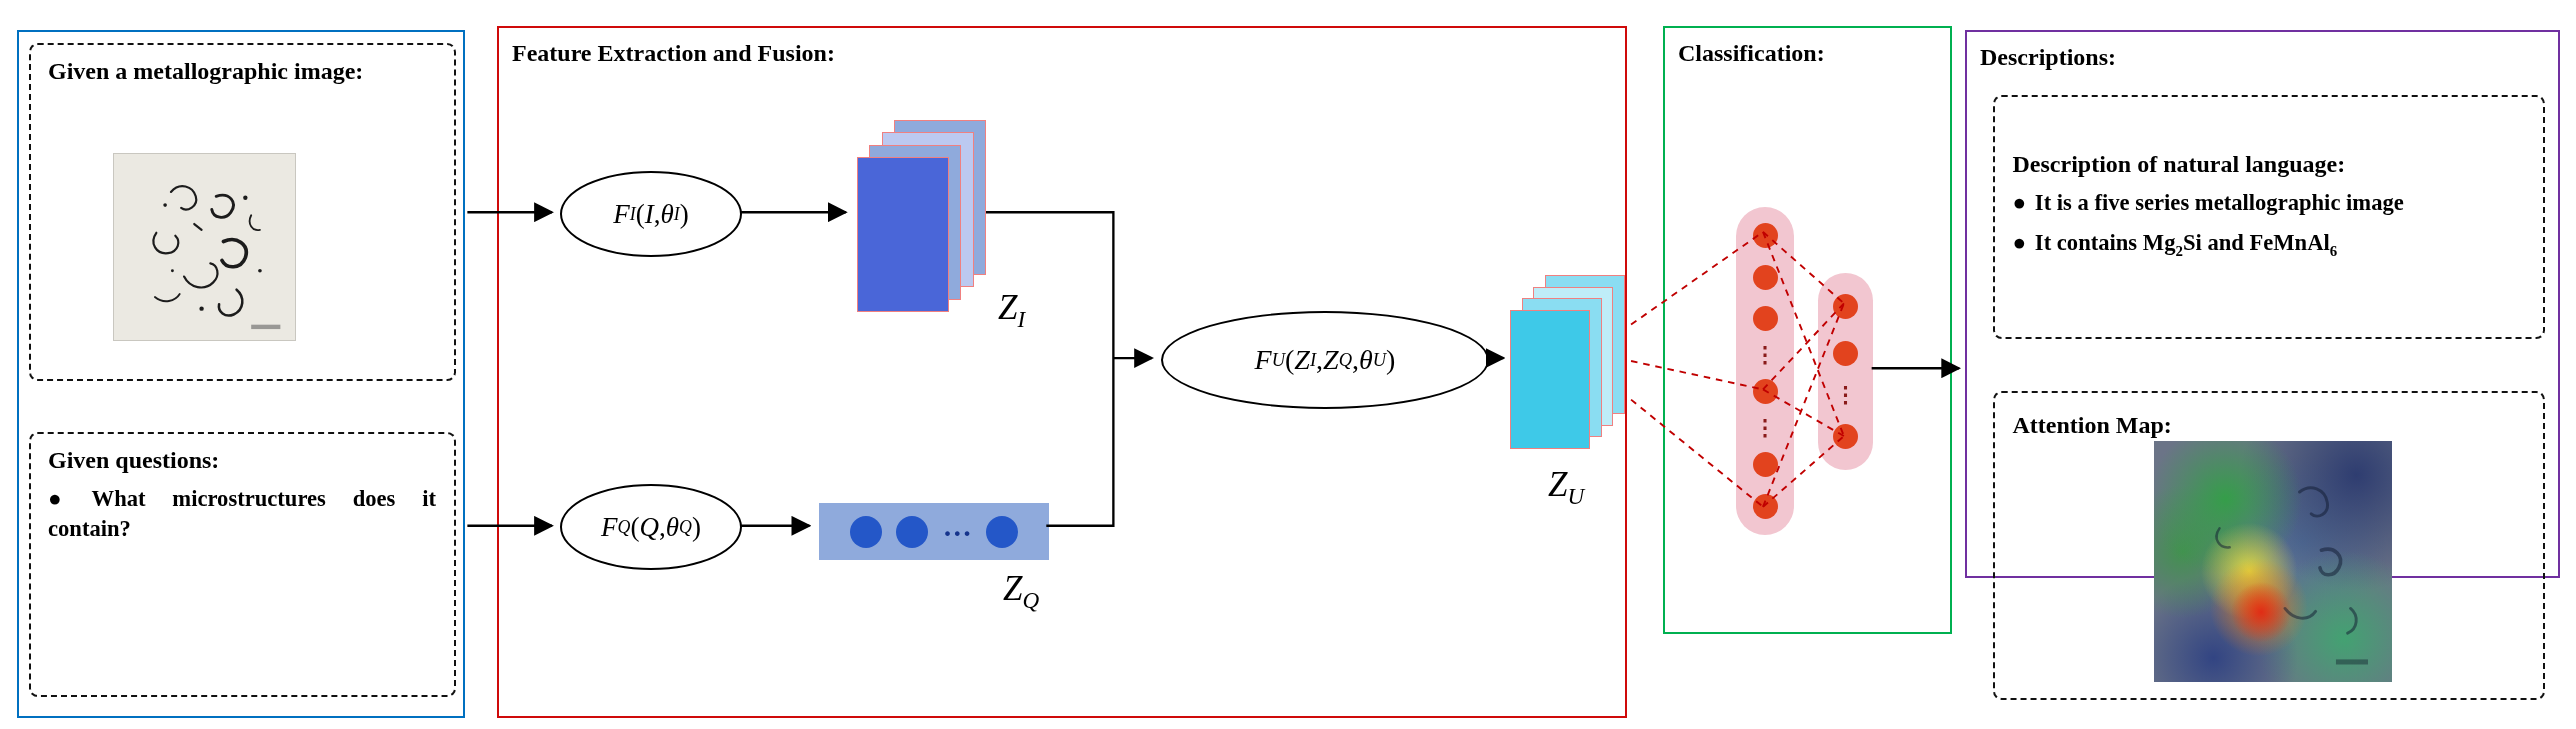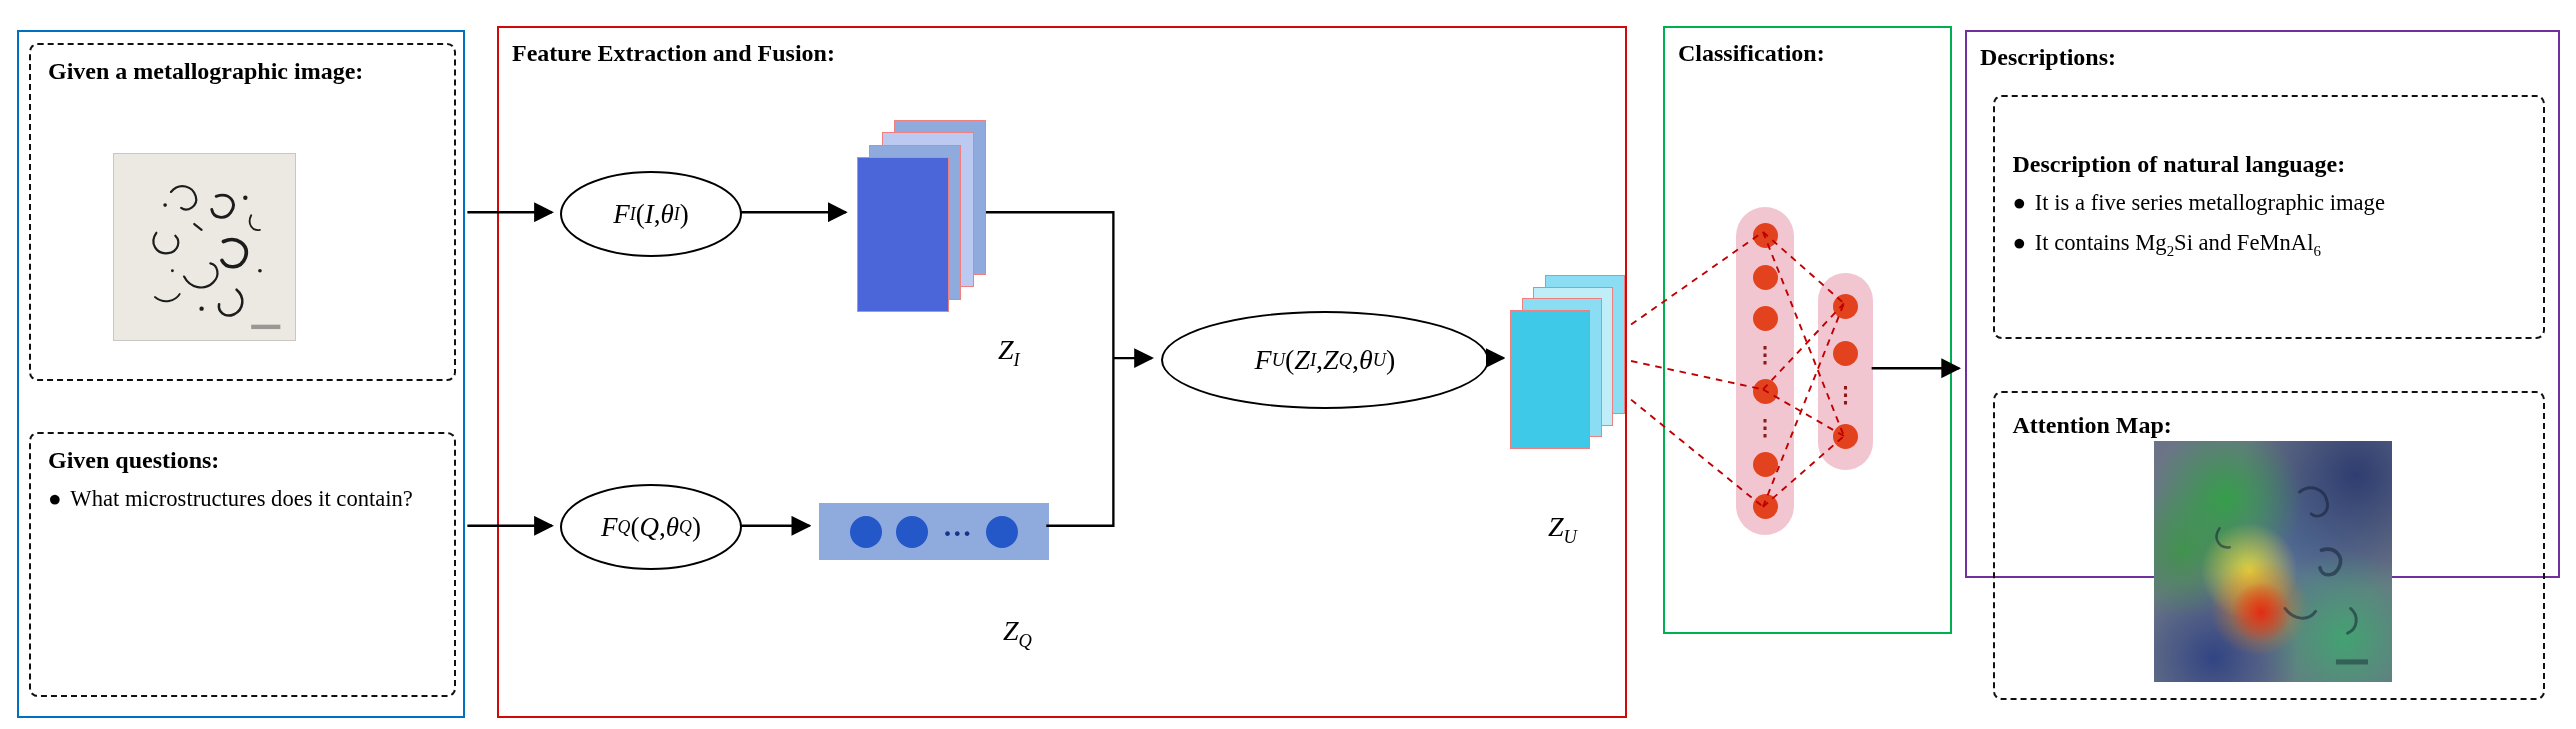--- a/index.html
+++ b/index.html
@@ -12,21 +12,21 @@
   #p-input {left:17px;  top:30px; width:448px;  height:688px; border-color:var(--blue,#0070C0);}
   #p-fusion{left:497px; top:26px; width:1130px; height:692px; border-color:var(--red,#CF0A0A);}
   #p-class {left:1663px;top:26px; width:289px;  height:608px; border-color:var(--green,#00B050);}
   #p-desc  {left:1965px;top:30px; width:595px;  height:548px; border-color:var(--purple,#7030A0);}
 
   .panel-title{position:absolute;left:13px;top:11.7px;font-size:24px;font-weight:bold;white-space:nowrap;}
 
   .dashed{position:absolute;border:2.2px dashed #111;border-radius:8.7px;box-sizing:border-box;padding:13px 17.5px;}
 
   .box-title{font-size:24px;font-weight:bold;margin:0;}
-  .q{font-size:22.6px;font-weight:normal;line-height:1.3;margin:10.2px 0 0 0;text-align:justify;}
+  .q{font-size:22.6px;font-weight:bold;line-height:1.3;margin:10.2px 0 0 0;text-align:justify;}
   .q .b{margin-right:8.7px;}
 
   
   #box-image{left:9.5px;top:11px;width:427px;height:338px;}
   #box-image .box-title + .box-title{margin-top:20.4px;}
   .metal-img{position:absolute;left:82px;top:108px;width:181px;height:186px;background:#ebe9e2;border:0.7px solid #c9c7c0;}
   #box-questions{left:9.5px;top:400px;width:427px;height:265px;}
   #box-questions .q:first-of-type{margin-top:41px;}
 
   
@@ -48,21 +48,21 @@
   #zi-stack .l2{left:25px;top:12.4px;background:var(--stack-light,#BCC9F0);z-index:2;}
   #zi-stack .l3{left:37px;top:0;   background:var(--stack-mid,#8FAADC); z-index:1;}
 
   #zu-stack{left:1011px;top:247px;width:120px;height:179px;}
   #zu-stack .layer{width:80px;height:139px;}
   #zu-stack .l0{left:0;   top:35px;background:var(--cyan-front,#3EC9E8);z-index:4;}
   #zu-stack .l1{left:11.7px;top:23px;background:var(--cyan-mid,#8ADDF2);  z-index:3;}
   #zu-stack .l2{left:23px;top:11.7px;background:var(--cyan-light,#BFEDF8);z-index:2;}
   #zu-stack .l3{left:35px;top:0;   background:var(--cyan-mid,#8ADDF2);  z-index:1;}
 
-  .zlabel{position:absolute;font-size:28px;white-space:nowrap;margin-top:46px;}
+  .zlabel{position:absolute;font-size:35px;white-space:nowrap;}
   #lbl-zi{left:499px; top:260px;}
   #lbl-zq{left:504px; top:541px;}
   #lbl-zu{left:1049px;top:437px;}
 
   .qvec{position:absolute;left:320px;top:475px;width:230px;height:57px;background:var(--vector-bg,#8FAADC);
         display:flex;align-items:center;justify-content:center;gap:14.6px;}
   .qvec .dot{width:32px;height:32px;border-radius:50%;background:var(--vector-dot,#2457C8);}
   .qvec .hd{font-size:29px;font-weight:bold;color:#16348C;line-height:0;padding-bottom:10.2px;}
 
   

